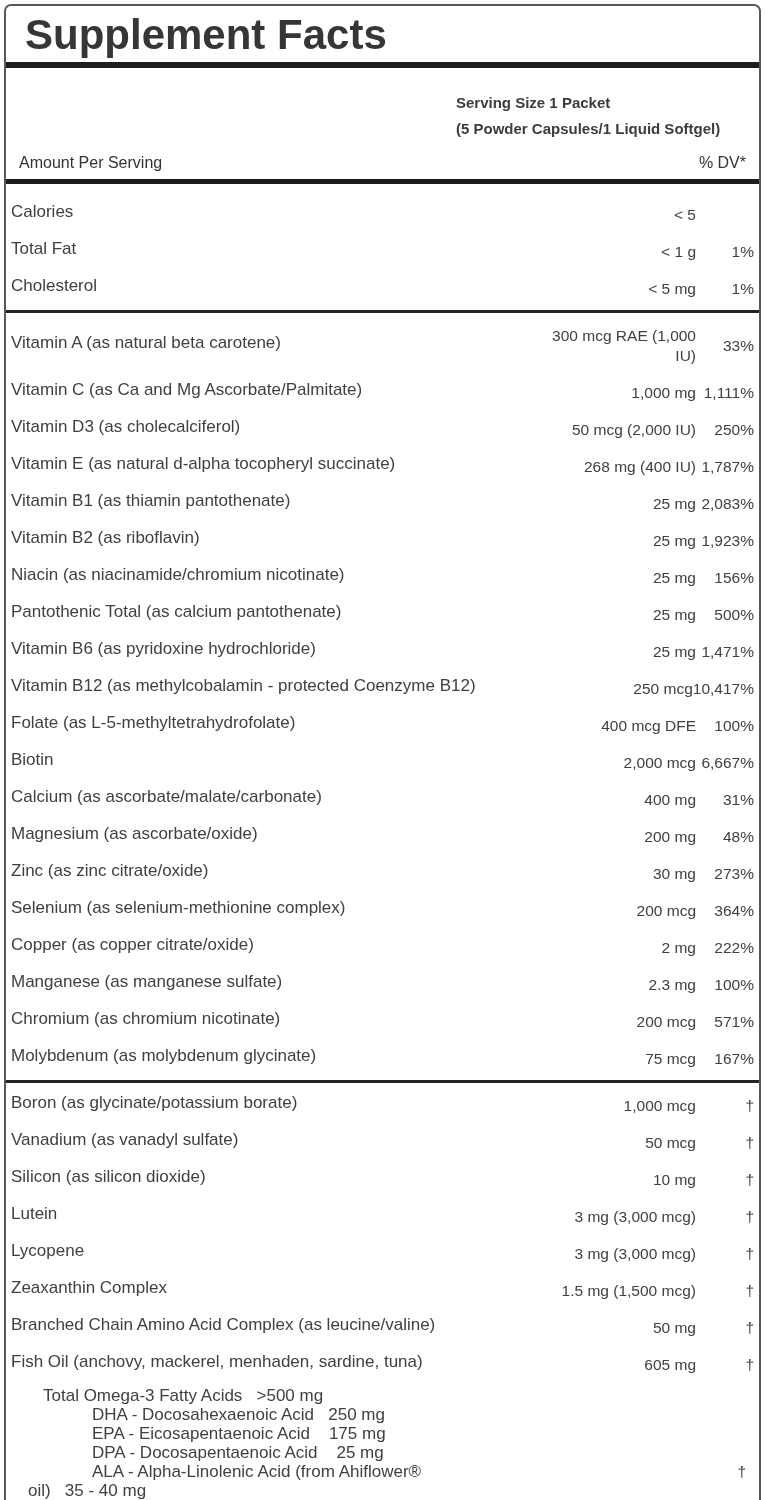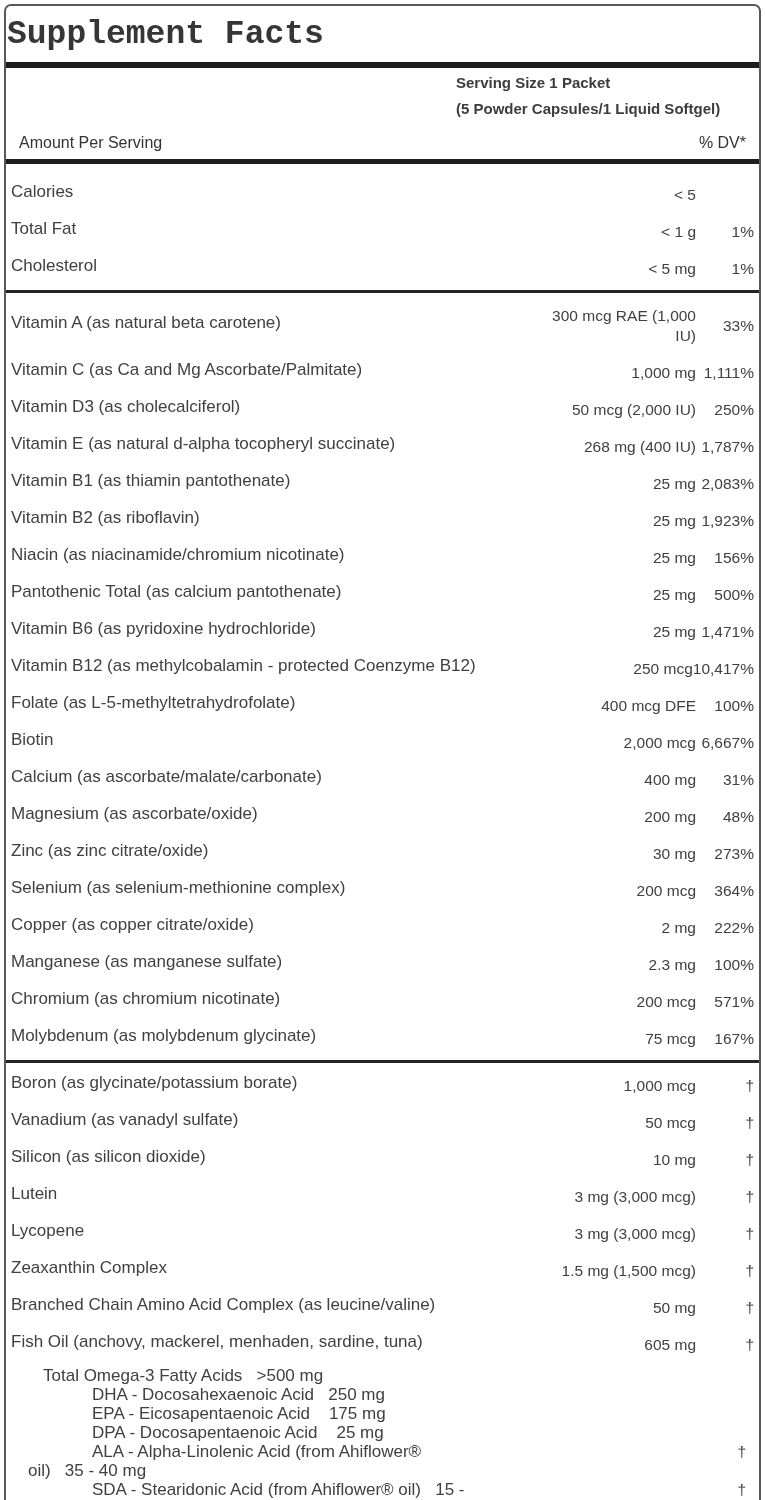--- a/index.html
+++ b/index.html
@@ -1,21 +1,21 @@
 <!DOCTYPE html>
 <html><head>
 <meta charset="utf-8">
 <style>
   html,body{margin:0;padding:0;background:#ffffff;}
   body{width:765px;font-family:"Liberation Sans", sans-serif;color:#404040;-webkit-font-smoothing:antialiased;}
   .panel{margin:4px 4px 0 4px;border:2px solid #57585a;border-radius:7px;padding-bottom:9px;overflow:hidden;background:#fff;}
-  .title{font-size:33px;font-weight:bold;color:#363636;padding:13px 13px 11px 1px;line-height:32px;font-family:Liberation Mono, monospace;}
+  .title{font-size:42px;font-weight:bold;color:#363636;padding:13px 13px 11px 19px;line-height:32px;}
   .bar{height:6px;background:#1d1d1d;}
   .bar.mid{height:5px;}
-  .serving{margin-top:2px;padding-left:450px;font-size:15px;font-weight:bold;line-height:26px;white-space:nowrap;color:#3c3c3c;}
+  .serving{margin-top:22px;padding-left:450px;font-size:15px;font-weight:bold;line-height:26px;white-space:nowrap;color:#3c3c3c;}
   .colhead{display:flex;justify-content:space-between;align-items:flex-end;font-size:16px;font-weight:normal;color:#333;margin-top:12px;padding:0 13px 7px 13px;}
   .rows{margin-top:15px;}
   .row{display:flex;align-items:center;margin-bottom:11px;padding:0 5px;}
   .row .lbl{flex:1 1 auto;font-size:17px;line-height:20px;}
   .row .amt{flex:0 1 auto;min-width:160px;max-width:166px;text-align:right;font-size:15.5px;line-height:20px;padding-top:6px;}
   .row .dv{flex:0 0 auto;min-width:58px;text-align:right;font-size:15.5px;line-height:20px;padding-top:6px;white-space:nowrap;}
   .rule{height:3px;background:#242424;margin:9px 0 7px 0;}
   .omega{margin-top:6px;font-size:17px;line-height:19px;}
   .oline{display:flex;align-items:flex-start;}
   .oline .txt{flex:1 1 auto;white-space:pre;}

